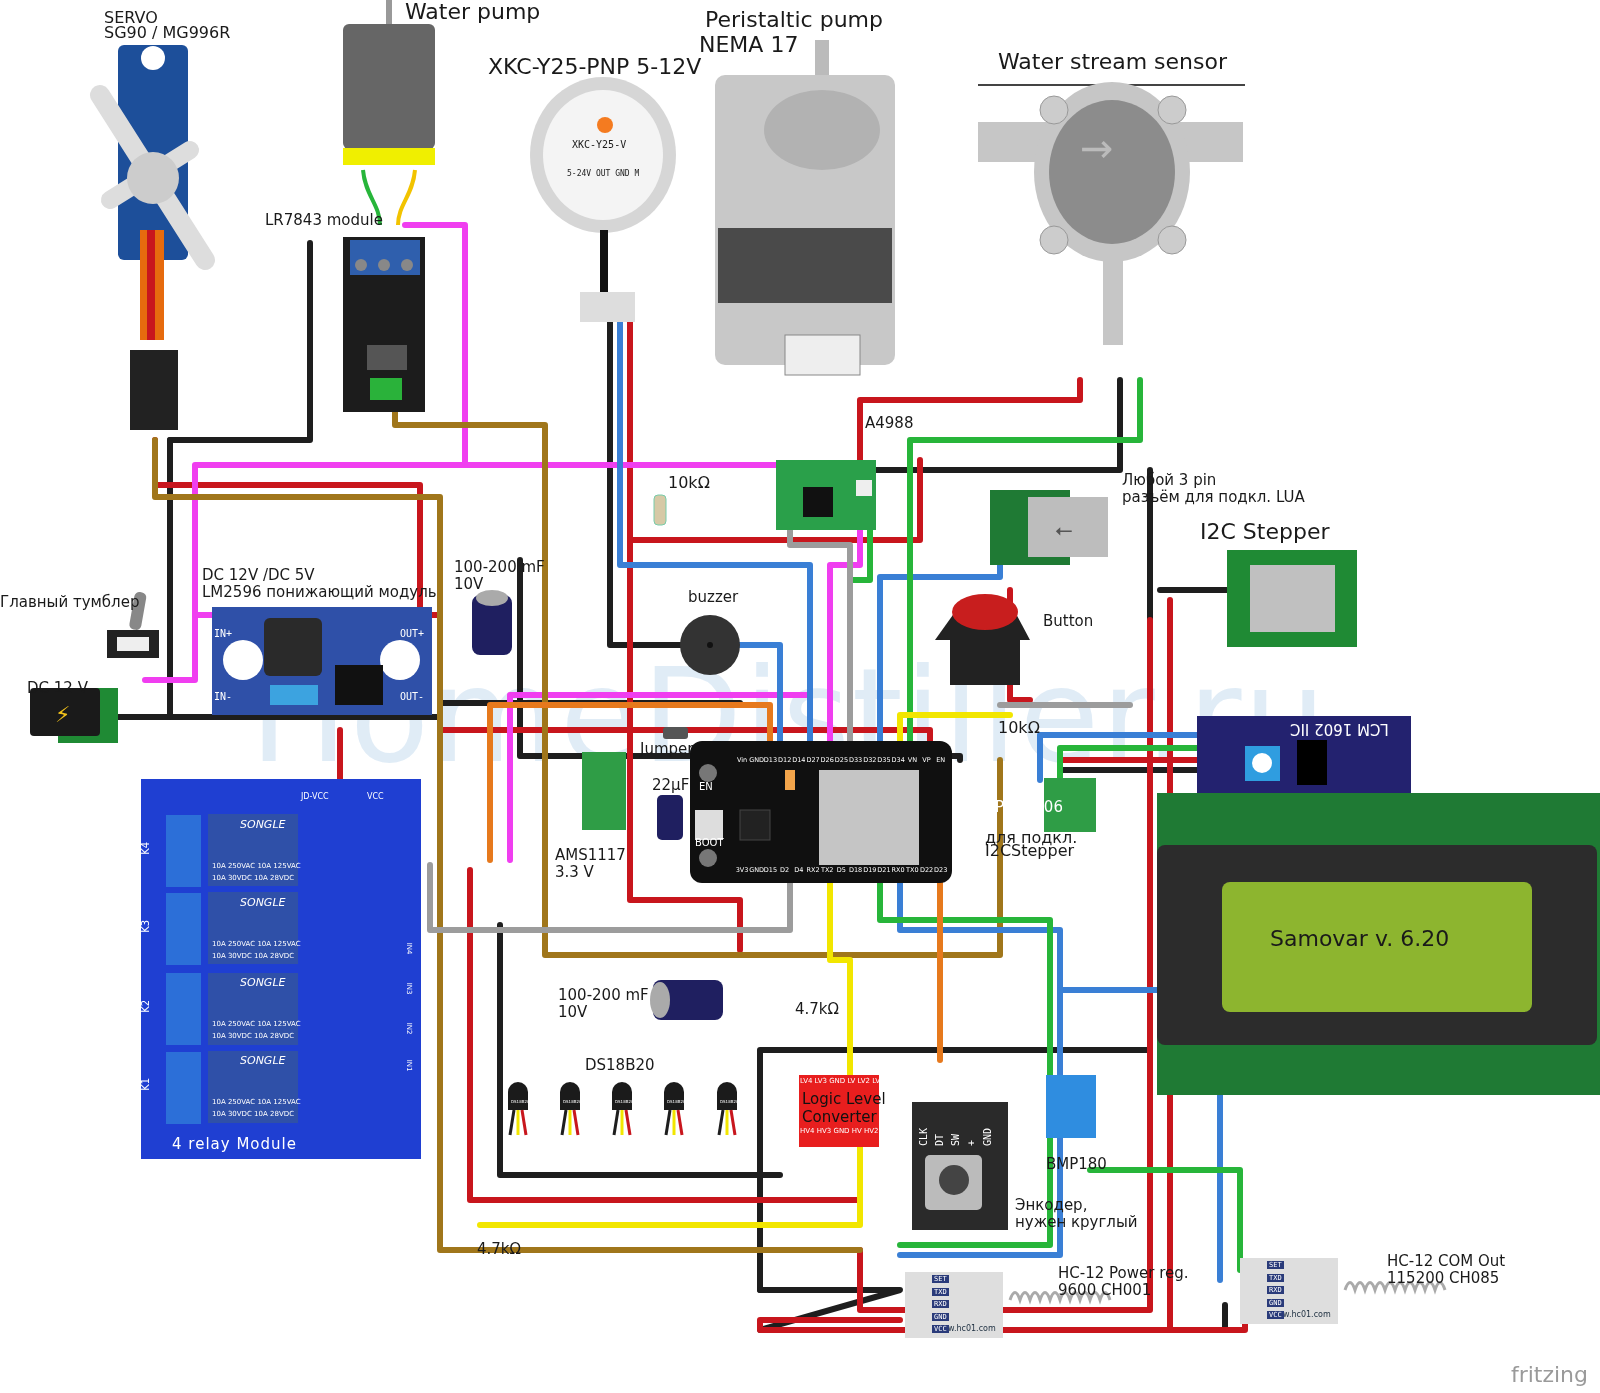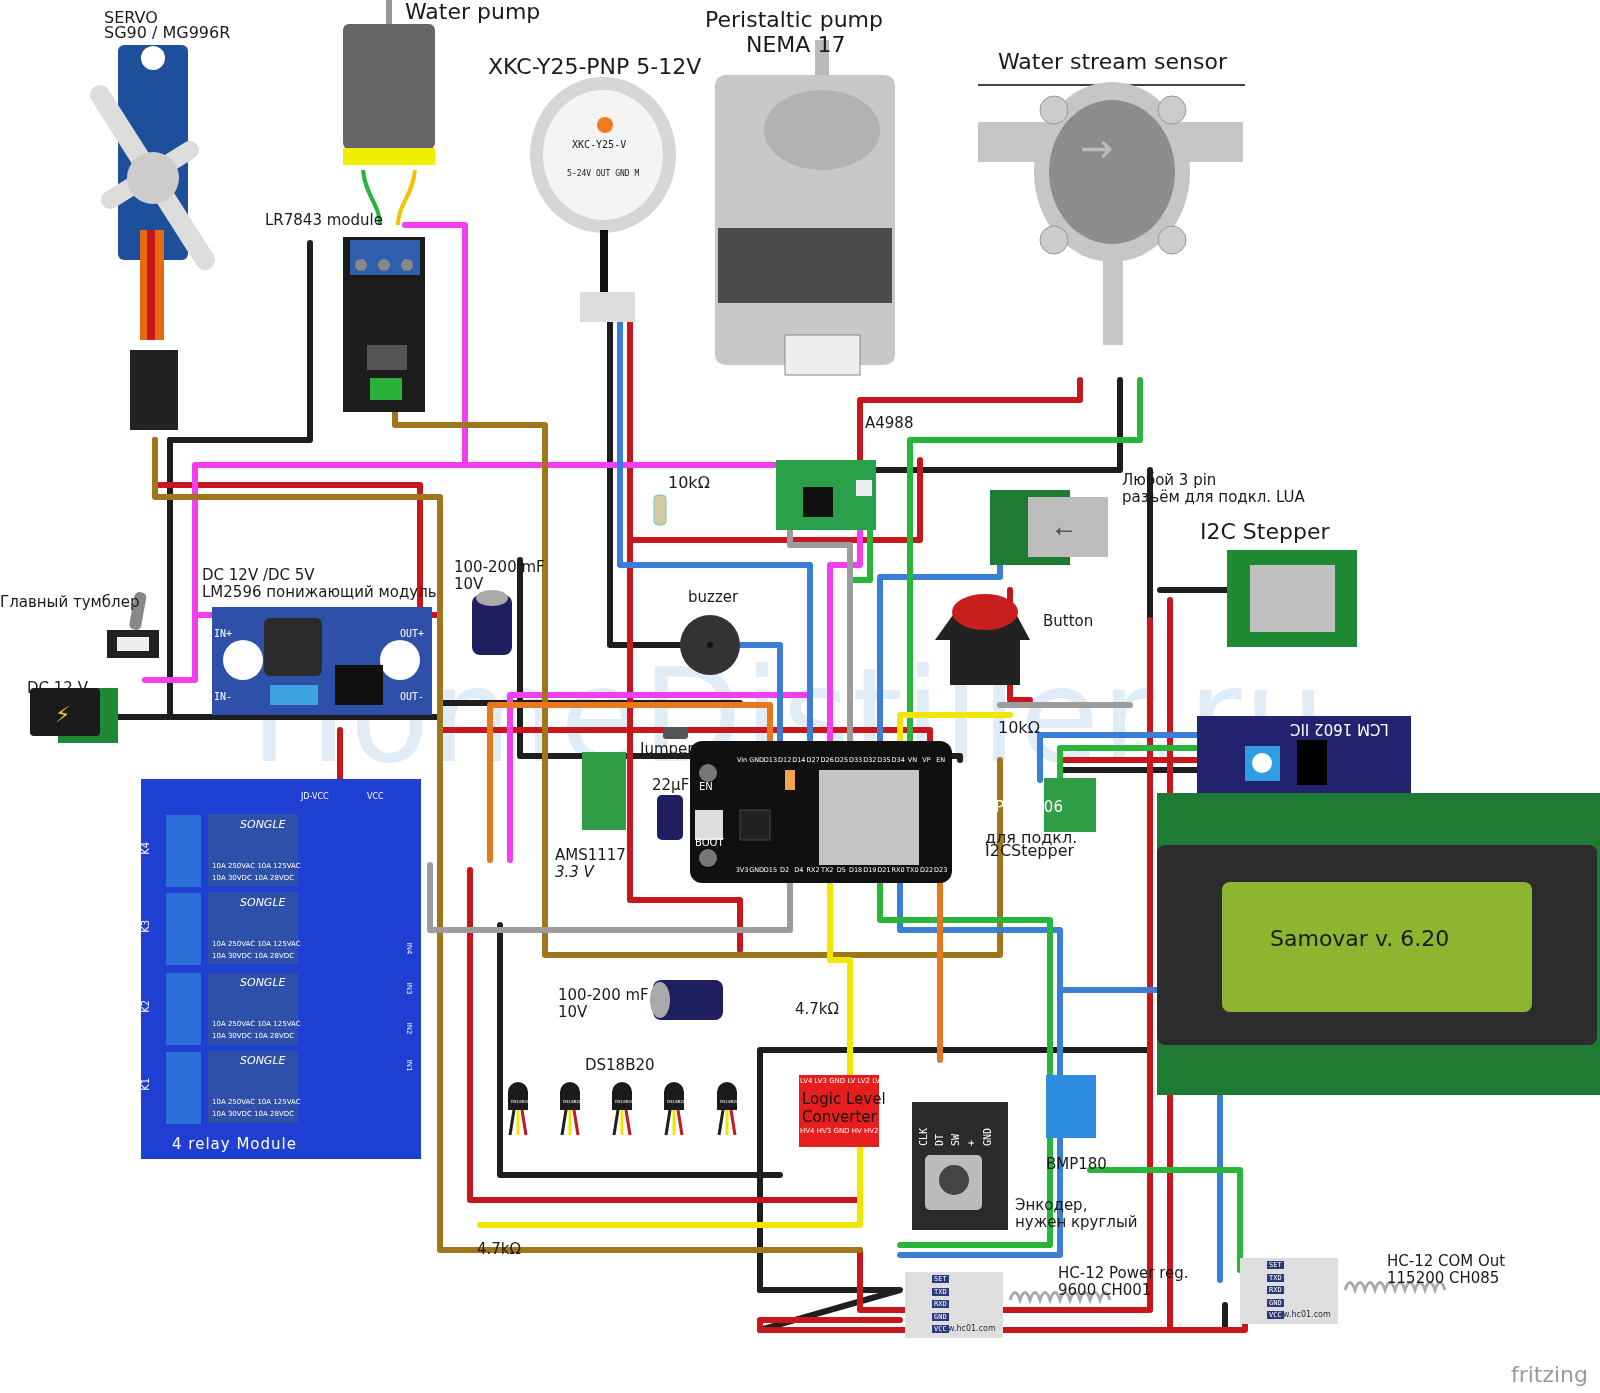--- a/index.html
+++ b/index.html
@@ -323,21 +323,21 @@
   </g>
 </svg>
 
 <div class="lbl sm" style="left:104px;top:10px;">SERVO</div>
 <div class="lbl sm" style="left:104px;top:25px;">SG90 / MG996R</div>
 <div class="lbl big" style="left:405px;top:0px;">Water pump</div>
 <div class="lbl big" style="left:488px;top:55px;">XKC-Y25-PNP 5-12V</div>
 <div class="lbl xs pin" style="left:572px;top:140px;">XKC-Y25-V</div>
 <div class="lbl xs pin" style="left:567px;top:170px;font-size:8px;">5-24V OUT GND M</div>
 <div class="lbl big" style="left:705px;top:8px;">Peristaltic pump</div>
-<div class="lbl big" style="left:746px;top:33px;">NEMA 17</div>
+<div class="lbl big" style="left:699px;top:33px;">NEMA 17</div>
 <div class="lbl big" style="left:998px;top:50px;">Water stream sensor</div>
 <div class="lbl med" style="left:265px;top:213px;">LR7843 module</div>
 <div class="lbl med" style="left:865px;top:416px;">A4988</div>
 <div class="lbl sm" style="left:668px;top:475px;">10kΩ</div>
 <div class="lbl med" style="left:1122px;top:473px;">Любой 3 pin</div>
 <div class="lbl med" style="left:1122px;top:490px;">разъём для подкл. LUA</div>
 <div class="lbl big" style="left:1200px;top:520px;">I2C Stepper</div>
 <div class="lbl med" style="left:1043px;top:614px;">Button</div>
 <div class="lbl sm" style="left:998px;top:720px;">10kΩ</div>
 <div class="lbl med" style="left:688px;top:590px;">buzzer</div>
@@ -347,21 +347,21 @@
 <div class="lbl med" style="left:202px;top:585px;">LM2596 понижающий модуль</div>
 <div class="lbl xs pin" style="left:214px;top:629px;color:#fff;">IN+</div>
 <div class="lbl xs pin" style="left:214px;top:692px;color:#fff;">IN-</div>
 <div class="lbl xs pin" style="left:400px;top:629px;color:#fff;">OUT+</div>
 <div class="lbl xs pin" style="left:400px;top:692px;color:#fff;">OUT-</div>
 <div class="lbl med" style="left:454px;top:560px;">100-200 mF</div>
 <div class="lbl med" style="left:454px;top:577px;">10V</div>
 <div class="lbl med" style="left:640px;top:742px;">Jumper</div>
 <div class="lbl med" style="left:652px;top:778px;">22μF</div>
 <div class="lbl med" style="left:555px;top:848px;">AMS1117</div>
-<div class="lbl med" style="left:555px;top:865px;font-style:italic;">3.3 V</div>
+<div class="lbl med" style="left:555px;top:865px;">3.3 V</div>
 
 <div id="esp-top" style="position:absolute;left:735px;top:756px;display:flex;gap:0;">
     <span style="display: inline-block; width: 14.2px; font-size: 6.5px; color: rgb(255, 255, 255); text-align: center; font-family: &quot;DejaVu Sans&quot;, sans-serif;">Vin</span>
     <span style="display: inline-block; width: 14.2px; font-size: 6.5px; color: rgb(255, 255, 255); text-align: center; font-family: &quot;DejaVu Sans&quot;, sans-serif;">GND</span>
     <span style="display: inline-block; width: 14.2px; font-size: 6.5px; color: rgb(255, 255, 255); text-align: center; font-family: &quot;DejaVu Sans&quot;, sans-serif;">D13</span>
     <span style="display: inline-block; width: 14.2px; font-size: 6.5px; color: rgb(255, 255, 255); text-align: center; font-family: &quot;DejaVu Sans&quot;, sans-serif;">D12</span>
     <span style="display: inline-block; width: 14.2px; font-size: 6.5px; color: rgb(255, 255, 255); text-align: center; font-family: &quot;DejaVu Sans&quot;, sans-serif;">D14</span>
     <span style="display: inline-block; width: 14.2px; font-size: 6.5px; color: rgb(255, 255, 255); text-align: center; font-family: &quot;DejaVu Sans&quot;, sans-serif;">D27</span>
     <span style="display: inline-block; width: 14.2px; font-size: 6.5px; color: rgb(255, 255, 255); text-align: center; font-family: &quot;DejaVu Sans&quot;, sans-serif;">D26</span>
     <span style="display: inline-block; width: 14.2px; font-size: 6.5px; color: rgb(255, 255, 255); text-align: center; font-family: &quot;DejaVu Sans&quot;, sans-serif;">D25</span>

